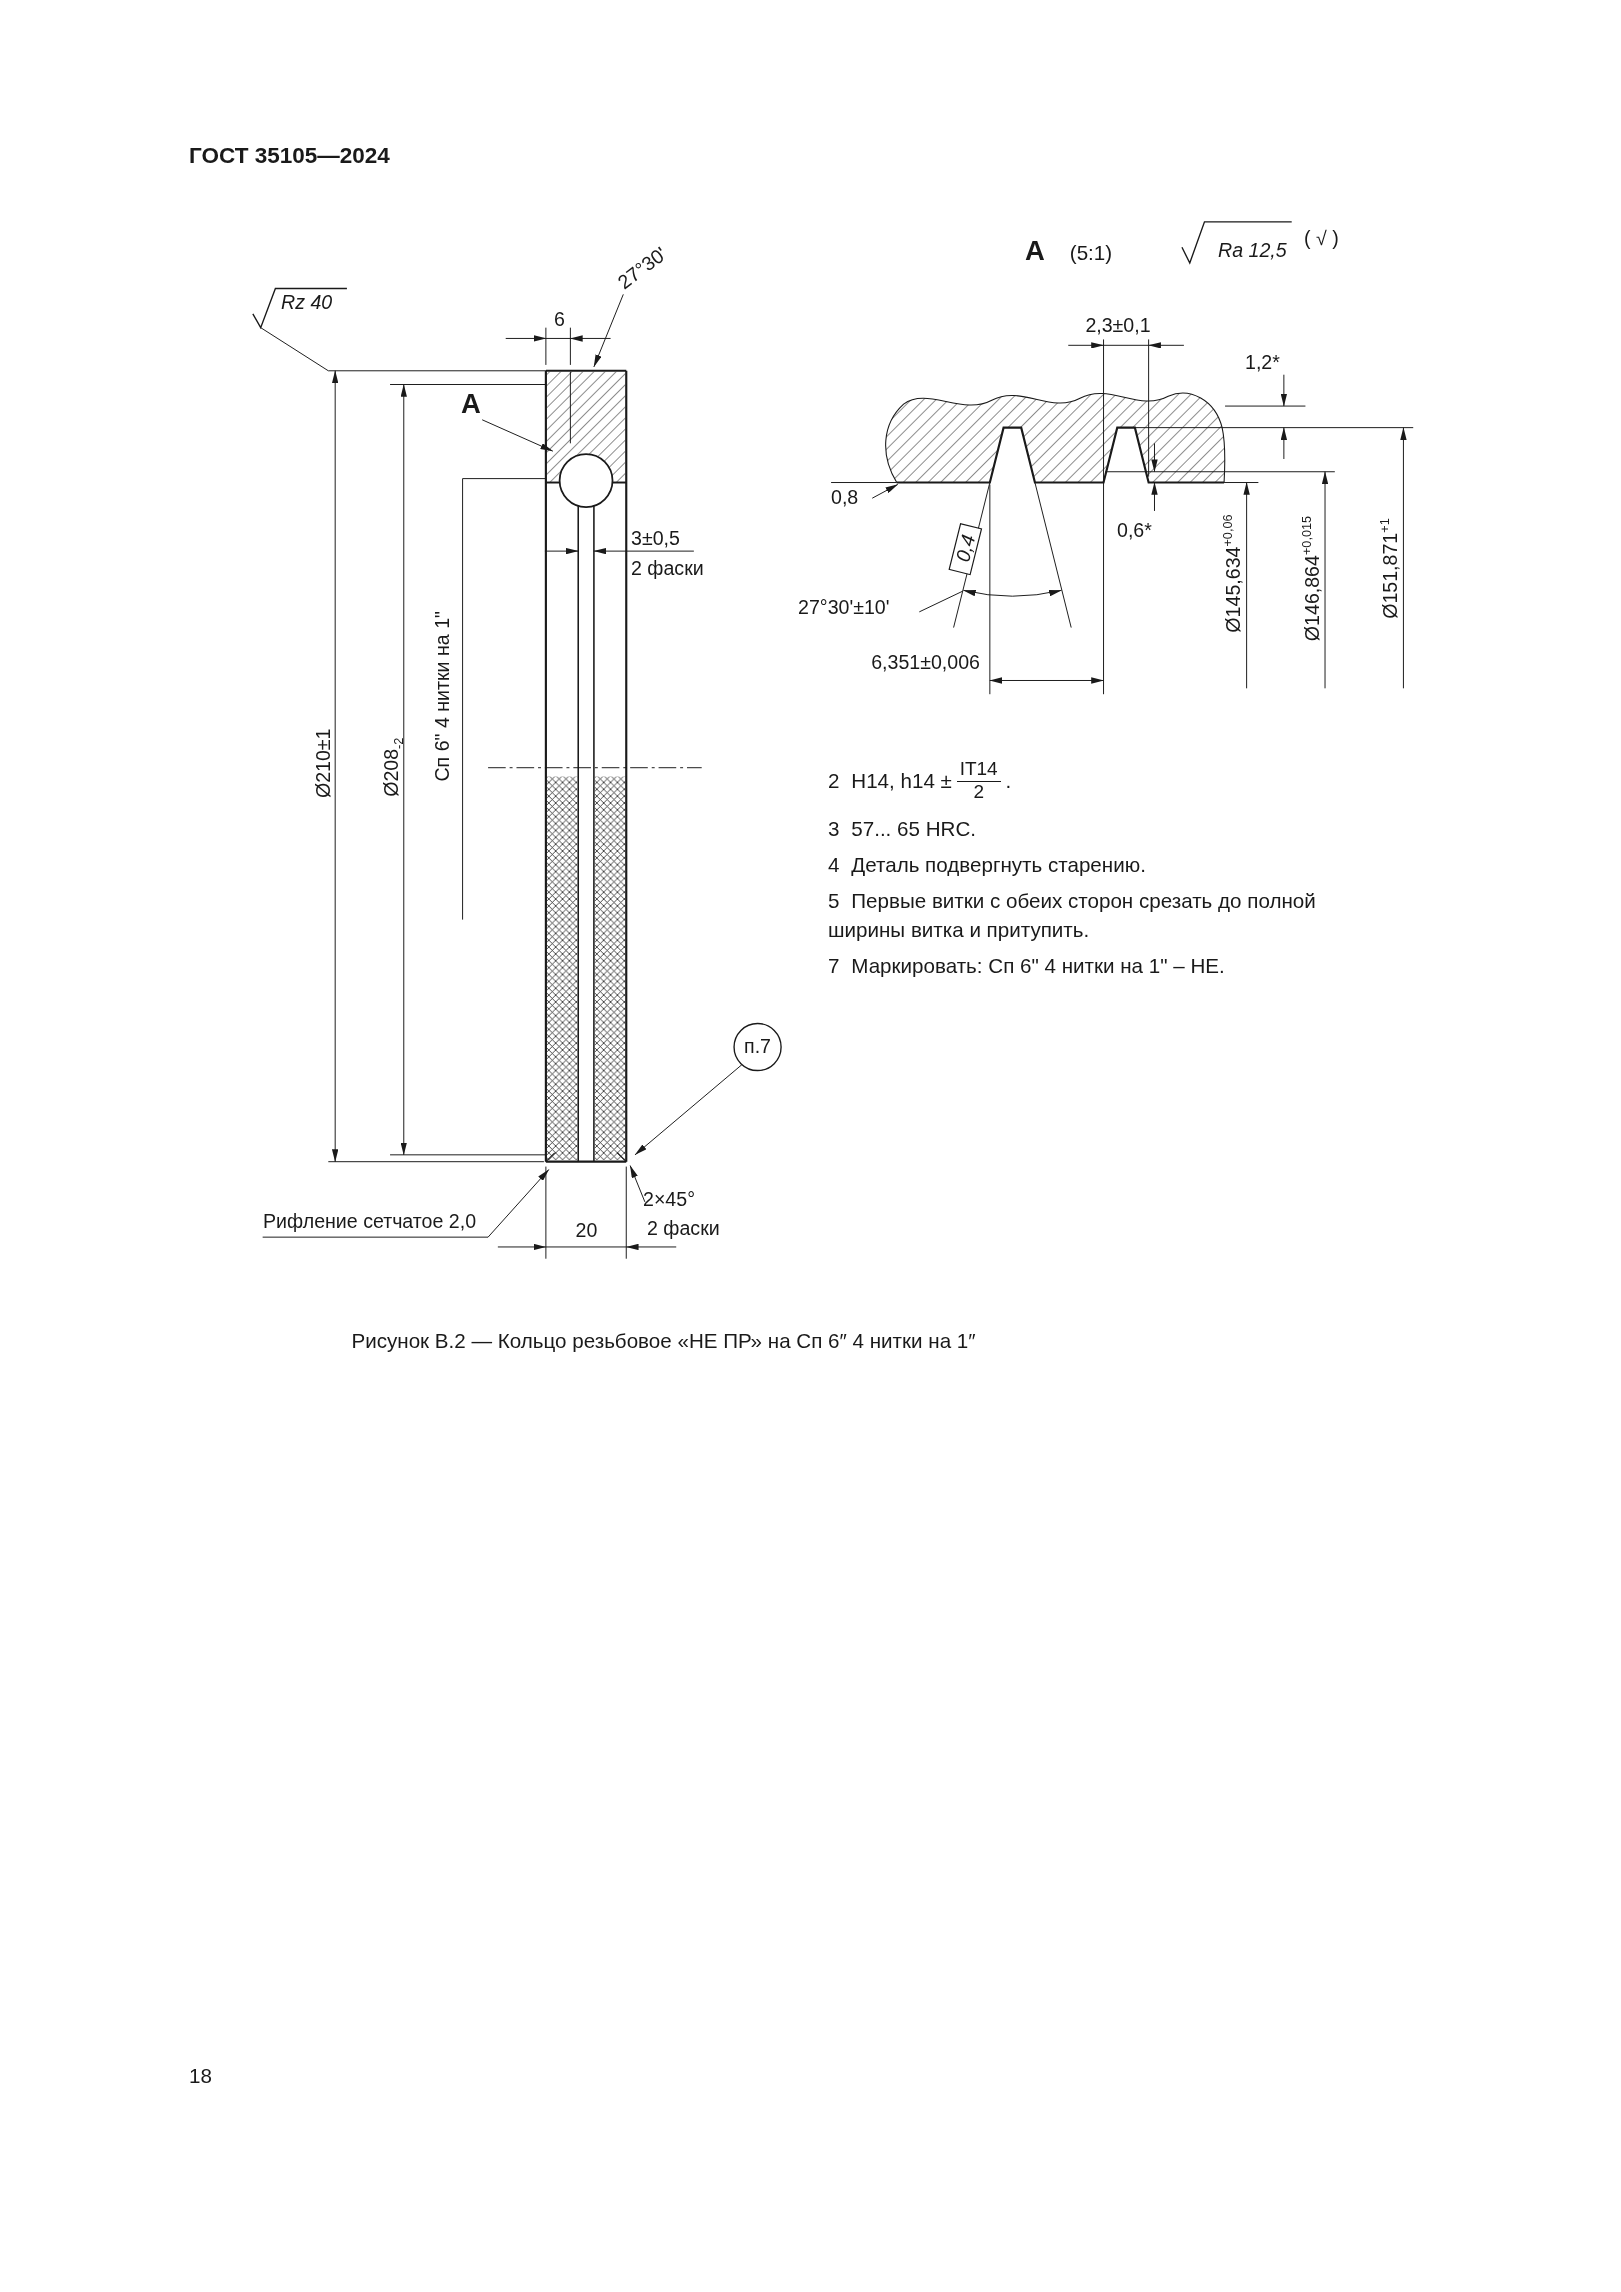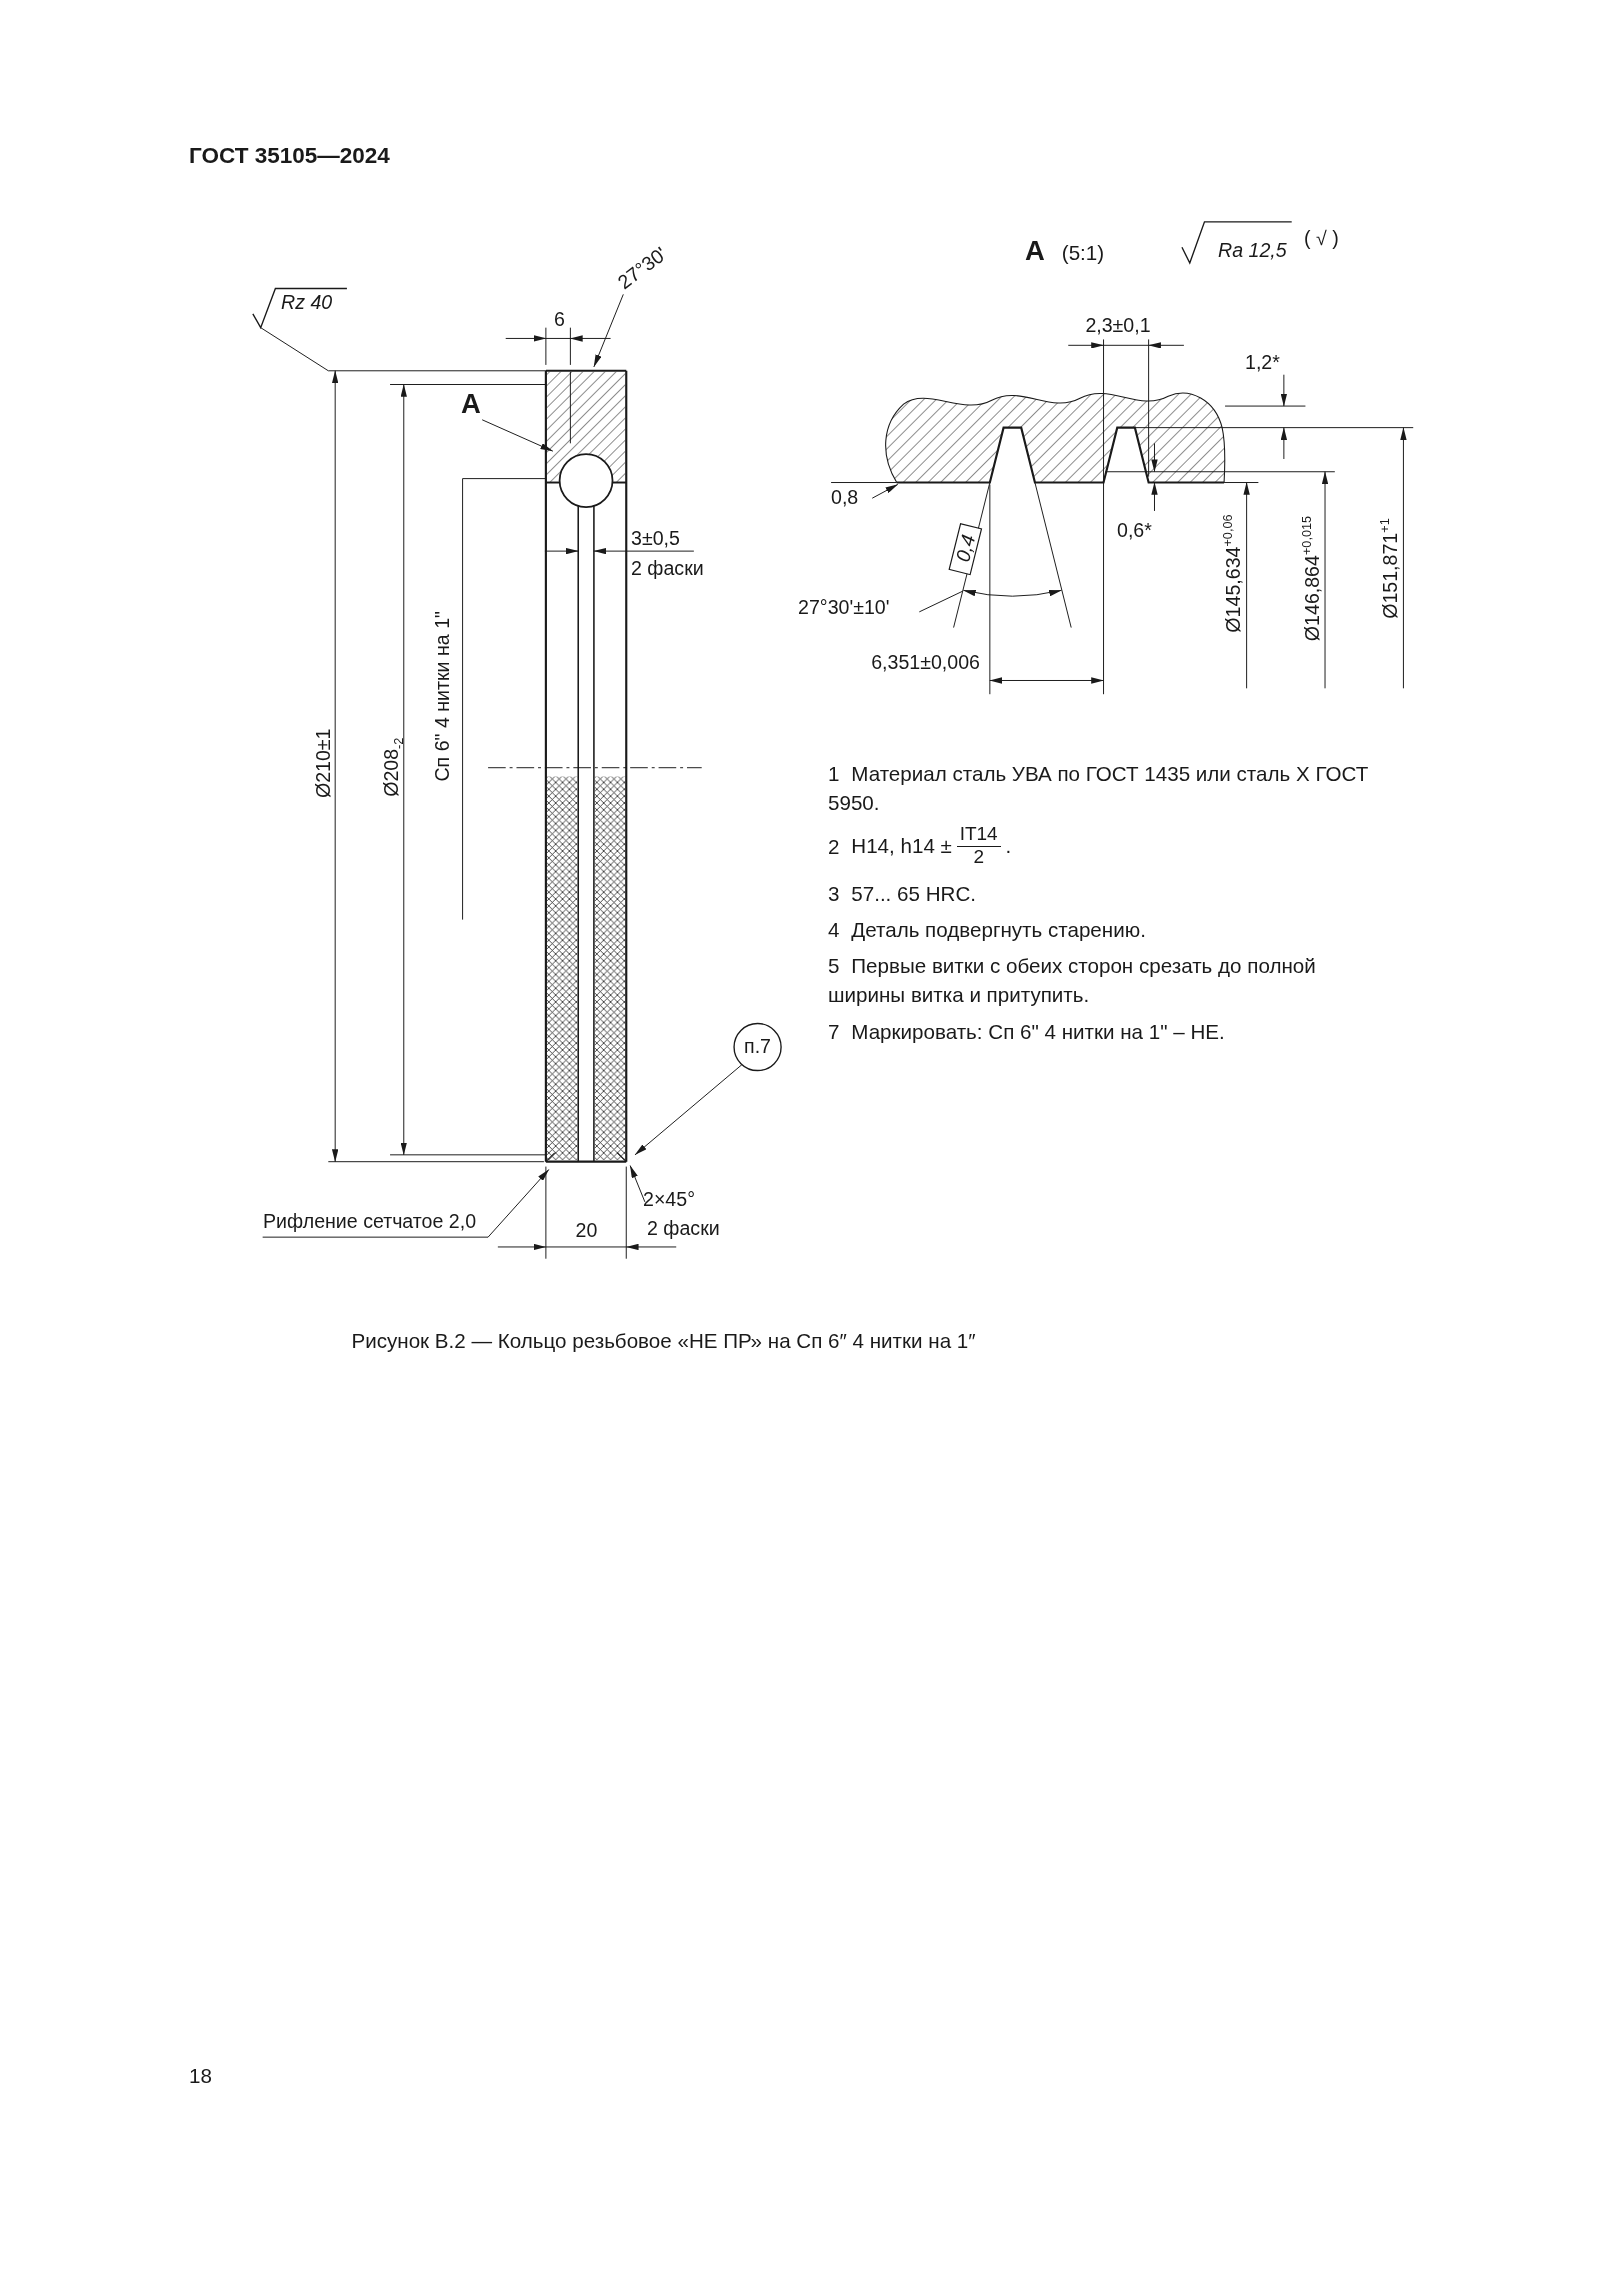--- a/index.html
+++ b/index.html
@@ -6,21 +6,21 @@
   body{
     width:1621px;height:2293px;position:relative;background:#ffffff;
     font-family:"Liberation Sans", sans-serif;color:#1a1a1a;overflow:hidden;
   }
   svg{position:absolute;left:0;top:0;}
   .lbl{position:absolute;font-size:19.6px;white-space:nowrap;line-height:1.15;}
   .ctr{text-align:center;}
   .rot90{transform:rotate(-90deg);transform-origin:center;text-align:center;}
   .hdr{font-weight:bold;font-size:22.5px;}
   .big{font-weight:bold;font-size:27.4px;}
-  .scale{font-size:20.6px;font-weight:normal;margin-left:17px;}
+  .scale{font-size:20.6px;font-weight:normal;margin-left:25px;}
   .it{font-style:italic;}
   sup{font-size:12.7px;}
   sub{font-size:12.7px;}
   .notes{position:absolute;left:828px;top:759px;width:568px;font-size:20.6px;line-height:1.42;}
   .note{margin-bottom:6.9px;}
   .note .n{margin-right:11.8px;}
   .frac{display:inline-block;text-align:center;vertical-align:middle;font-size:19px;line-height:1.1;margin:0 4.9px 3.9px 4.9px;}
   .frac .fn{display:block;border-bottom:1.5px solid #1a1a1a;padding:0 2.9px 1px 2.9px;}
   .frac .fd{display:block;}
   .caption{position:absolute;left:0;top:1329px;width:1327px;text-align:center;font-size:20.6px;}
@@ -198,21 +198,20 @@
 <div class="lbl" style="left:831px;top:486px;">0,8</div>
 <div class="lbl it ctr" style="left:946px;top:537px;width:39px;transform:rotate(-76deg);">0,4</div>
 <div class="lbl" style="left:1117px;top:519px;">0,6*</div>
 <div class="lbl" style="left:798px;top:596px;">27°30'±10'</div>
 <div class="lbl" style="left:833px;top:651px;width:147px;text-align:right;">6,351±0,006</div>
 <div class="lbl rot90" style="left:1130px;top:562px;width:206px;"><span>Ø145,634</span><sup>+0,06</sup></div>
 <div class="lbl rot90" style="left:1209px;top:567px;width:206px;"><span>Ø146,864</span><sup>+0,015</sup></div>
 <div class="lbl rot90" style="left:1287px;top:557px;width:206px;"><span>Ø151,871</span><sup>+1</sup></div>
 
 <div class="notes">
-  <div class="note"><span class="n">1</span><span>Материал сталь УВА по ГОСТ 1435 или сталь Х ГОСТ 5950.</span></div>
   <div class="note"><span class="n">2</span><span>H14, h14 ±</span><span class="frac"><span class="fn">IT14</span><span class="fd">2</span></span><span>.</span></div>
   <div class="note"><span class="n">3</span><span>57... 65 HRC.</span></div>
   <div class="note"><span class="n">4</span><span>Деталь подвергнуть старению.</span></div>
   <div class="note"><span class="n">5</span><span>Первые витки с обеих сторон срезать до полной ширины витка и притупить.</span></div>
   <div class="note"><span class="n">7</span><span>Маркировать: Сп 6" 4 нитки на 1" – НЕ.</span></div>
 </div>
 
 <div class="caption">Рисунок В.2 — Кольцо резьбовое «НЕ ПР» на Сп 6″ 4 нитки на 1″</div>
 <div class="pagenum">18</div>
 

